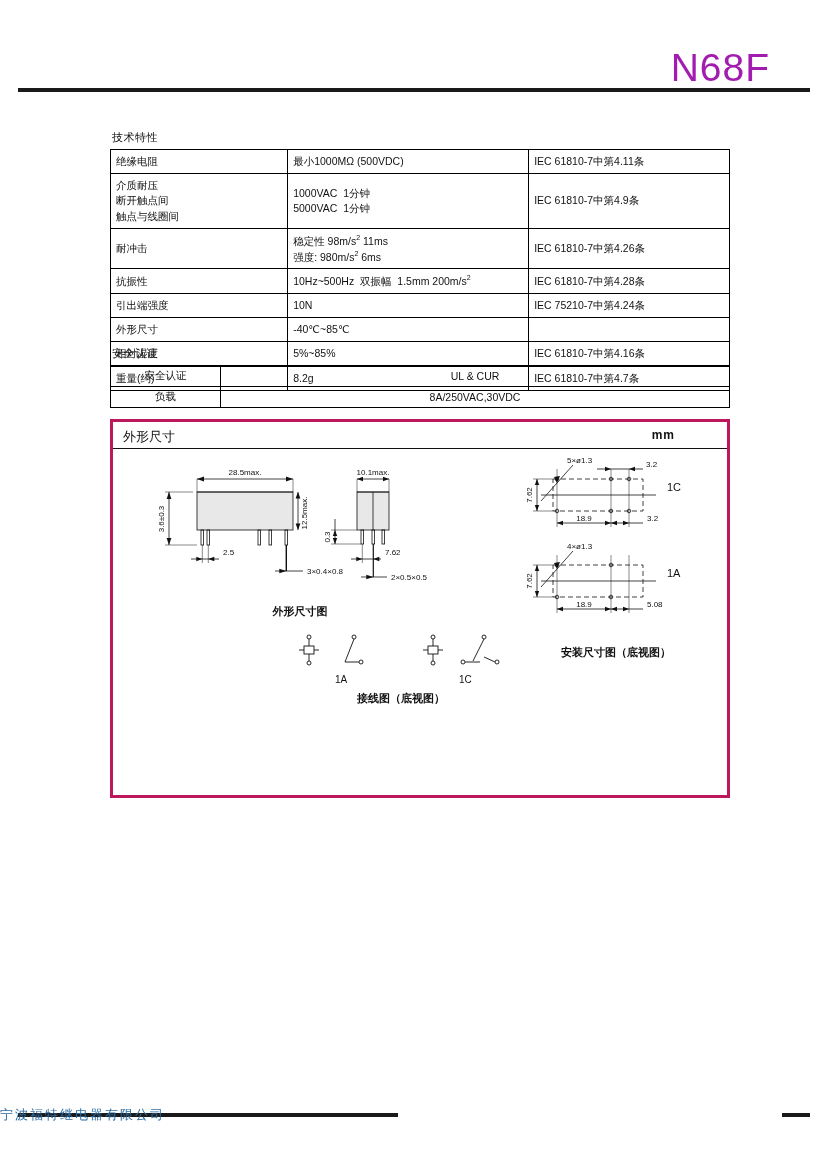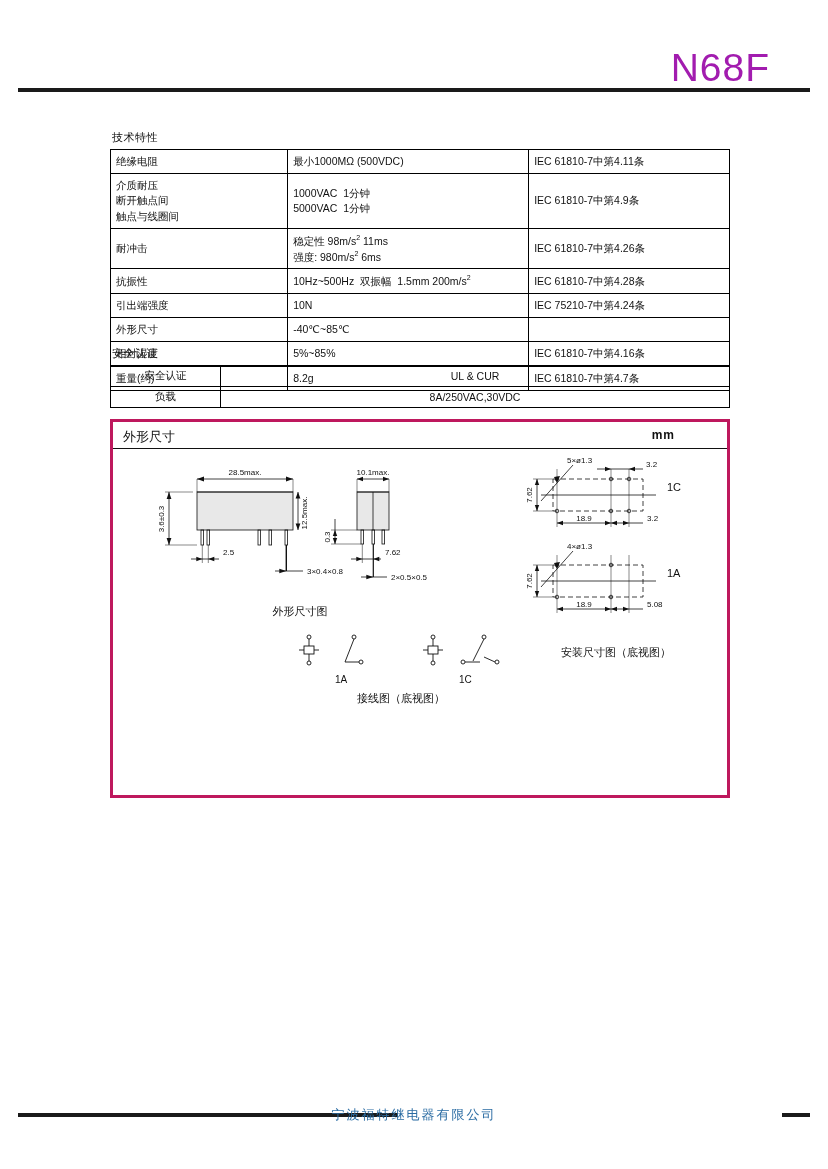--- a/index.html
+++ b/index.html
@@ -69,37 +69,37 @@
   }
   .box-head .unit {
     position: absolute; right: 52px; top: 6px;
     font-size: 12px; font-weight: bold; color: #111;
     letter-spacing: 1px;
   }
 
   
   .draw-area { position: relative; height: 352px; }
   .dwg { position: absolute; }
-  .cap { position: absolute; font-size: 11px; color: #111; text-align: center; }
+  .cap { position: absolute; font-size: 11px; color: #111; text-align: center; font-weight: bold; }
 
   .note {
     position: absolute; left: 14px; top: 300px; width: 600px;
     font-size: 9.5px; line-height: 1.7; color: #111;
   }
   .note .ind { display: block; padding-left: 26px; }
 
   svg { display: block; }
   text { font-family: "Liberation Sans", sans-serif; fill: #111; }
 
   
   .footer { position: absolute; left: 0; bottom: 0; width: 828px; height: 80px; }
   .f-rule-a { position: absolute; left: 18px; top: 24px; width: 380px; height: 4px; background: #1a1a1a; }
   .f-rule-b { position: absolute; right: 18px; top: 24px; width: 28px; height: 4px; background: #1a1a1a; }
   .f-name {
-    position: absolute; left: 0; top: 17px; width: 828px; text-align: center;
+    position: absolute; left: 0; top: 17px; width: 828px; text-align: left;
     font-size: 13px; color: #2b6ca3; letter-spacing: 2px;
   }
 </style>
 </head>
 <body>
 
 <div class="page">
 
   <div class="header">
     <div class="model-name">N68F</div>

